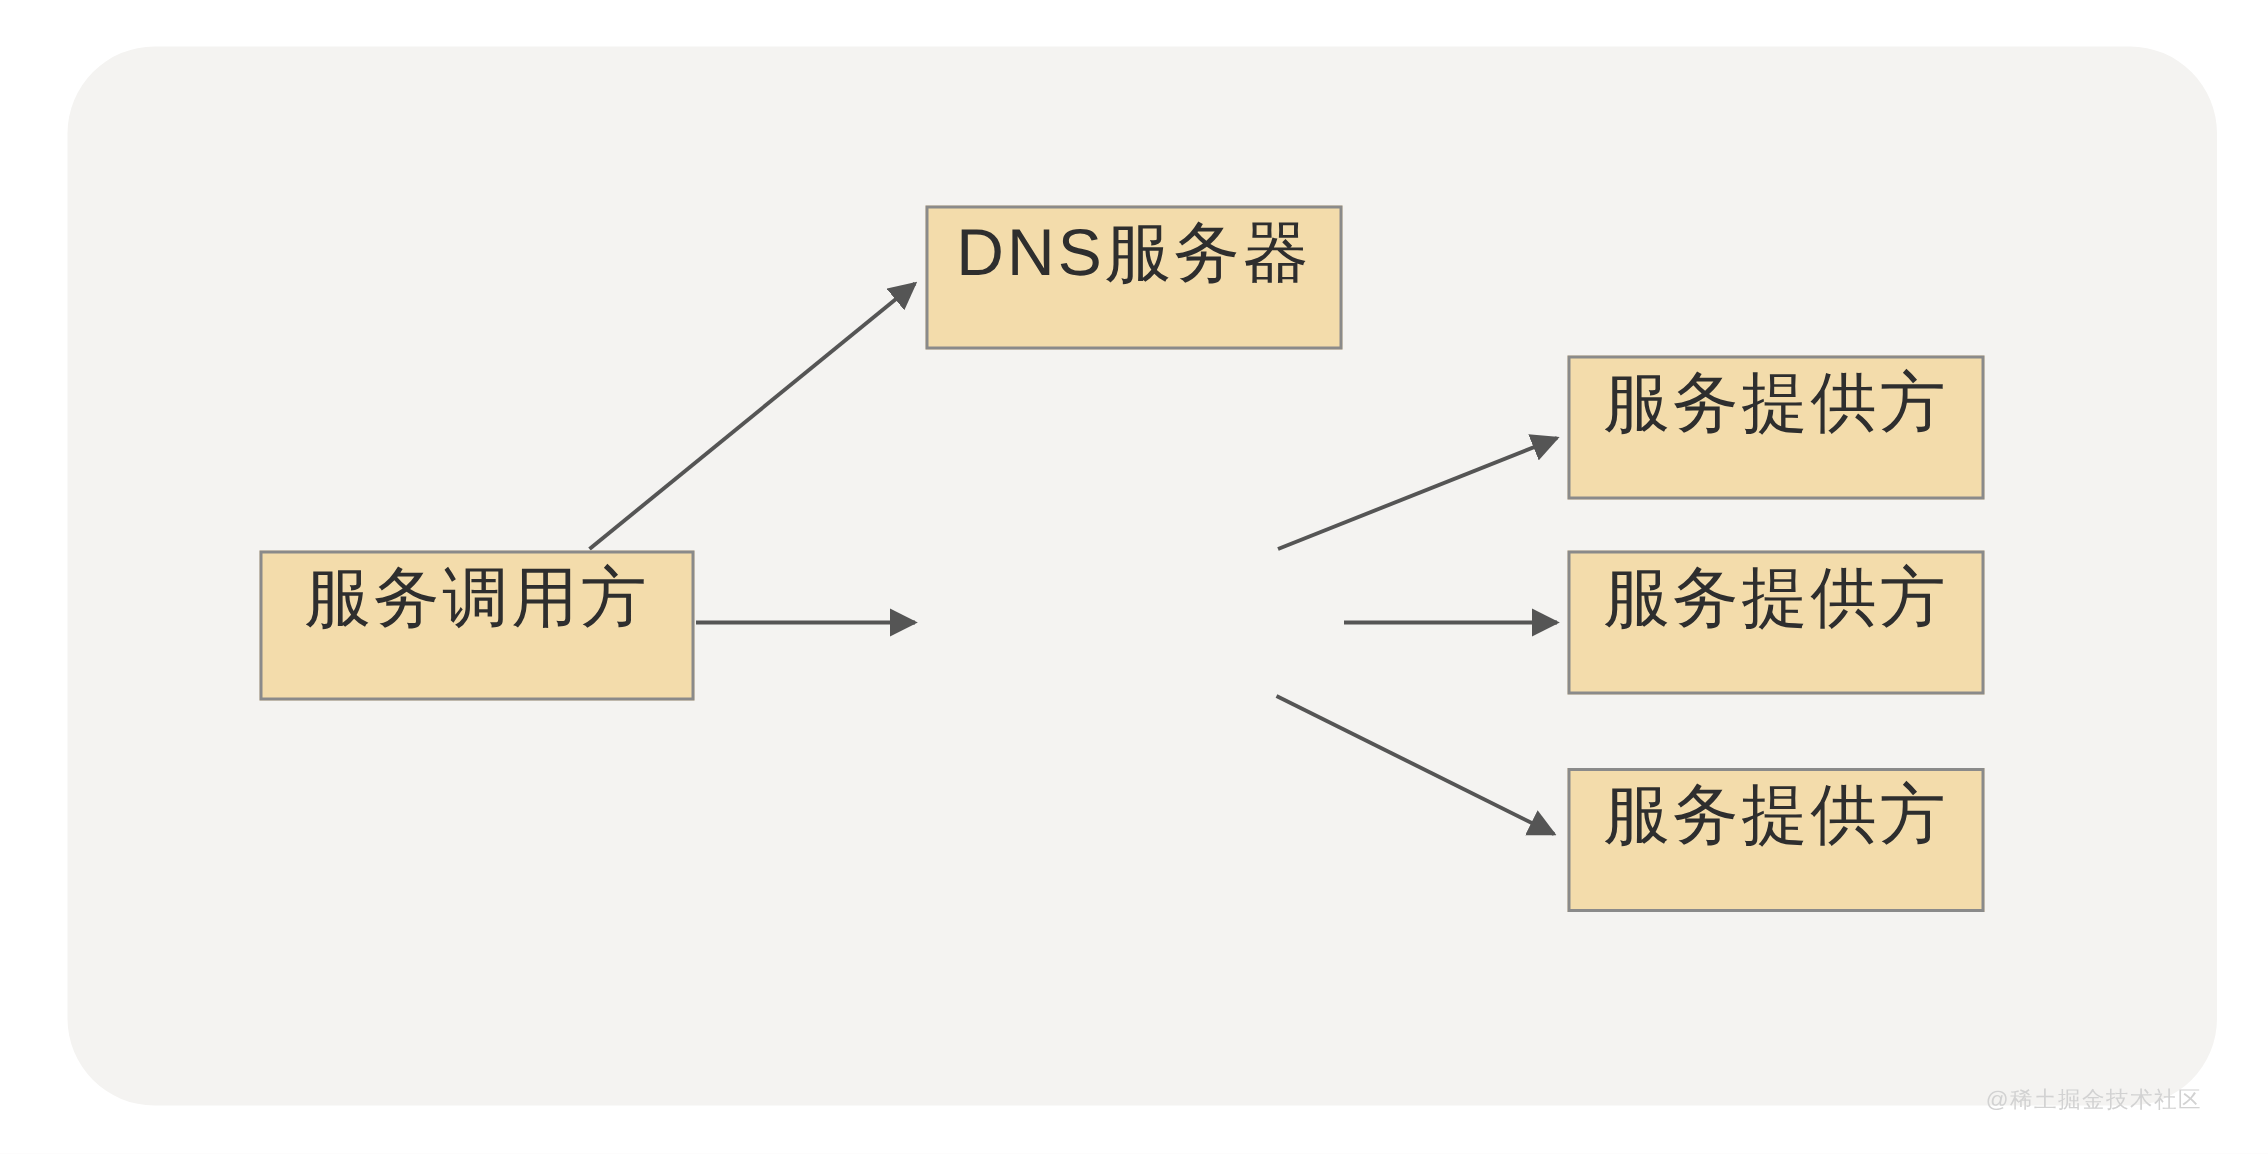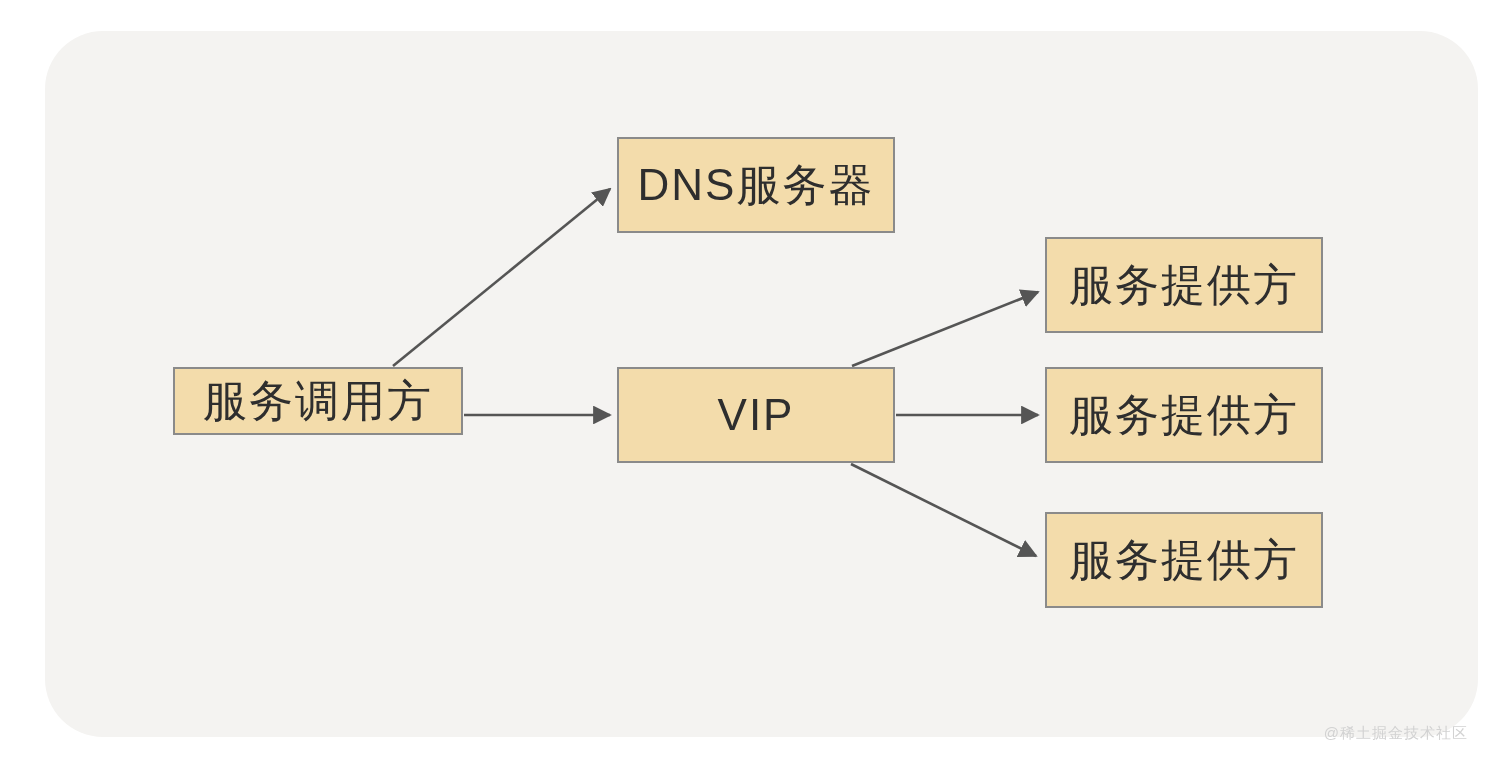--- a/index.html
+++ b/index.html
@@ -29,28 +29,28 @@
   .edges line {
     stroke: var(--edge-color, #555555);
     stroke-width: 2.6;
   }
   .arrowhead { fill: var(--edge-color, #555555); }
   .node {
     position: absolute;
     background: var(--node-fill, #f3dcab);
     border: 2px solid var(--node-border, #8a8a8a);
     display: flex;
-    align-items: center;
+    align-items: flex-start;
     justify-content: center;
     color: var(--node-text, #2e2e2e);
     font-size: 44px;
     letter-spacing: 2px;
     white-space: nowrap;
   }
-  .node-caller          { left: 173px;  top: 367px; width: 290px; height: 68px; }
+  .node-caller          { left: 173px;  top: 367px; width: 290px; height: 100px; }
   .node-dns             { left: 617px;  top: 137px; width: 278px; height: 96px; }
   .node-vip             { left: 617px;  top: 367px; width: 278px; height: 96px; }
   .node-provider-top    { left: 1045px; top: 237px; width: 278px; height: 96px; }
   .node-provider-middle { left: 1045px; top: 367px; width: 278px; height: 96px; }
   .node-provider-bottom { left: 1045px; top: 512px; width: 278px; height: 96px; }
   .watermark {
     position: absolute;
     right: 44px; top: 724px;
     font-size: 15px;
     color: var(--watermark-color, #d2d2d2);
@@ -78,23 +78,20 @@
   </svg>
 
   <div class="node node-caller">
     <span>服务调用方</span>
   </div>
 
   <div class="node node-dns">
     <span>DNS服务器</span>
   </div>
 
-  <div class="node node-vip">
-    <span>VIP</span>
-  </div>
 
   <div class="node node-provider-top">
     <span>服务提供方</span>
   </div>
 
   <div class="node node-provider-middle">
     <span>服务提供方</span>
   </div>
 
   <div class="node node-provider-bottom">

